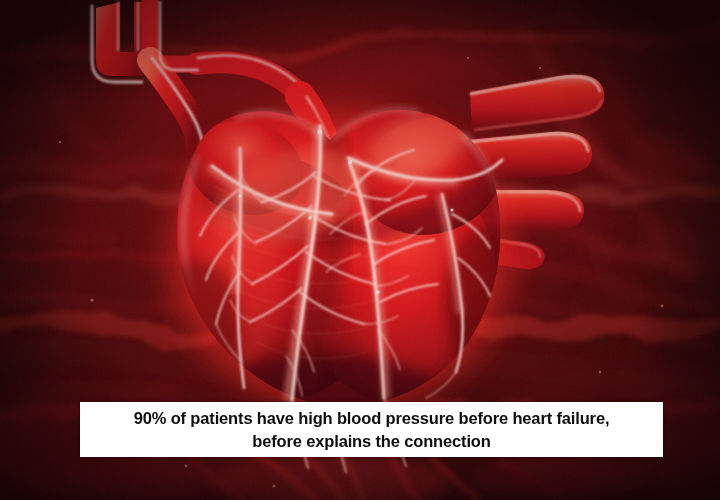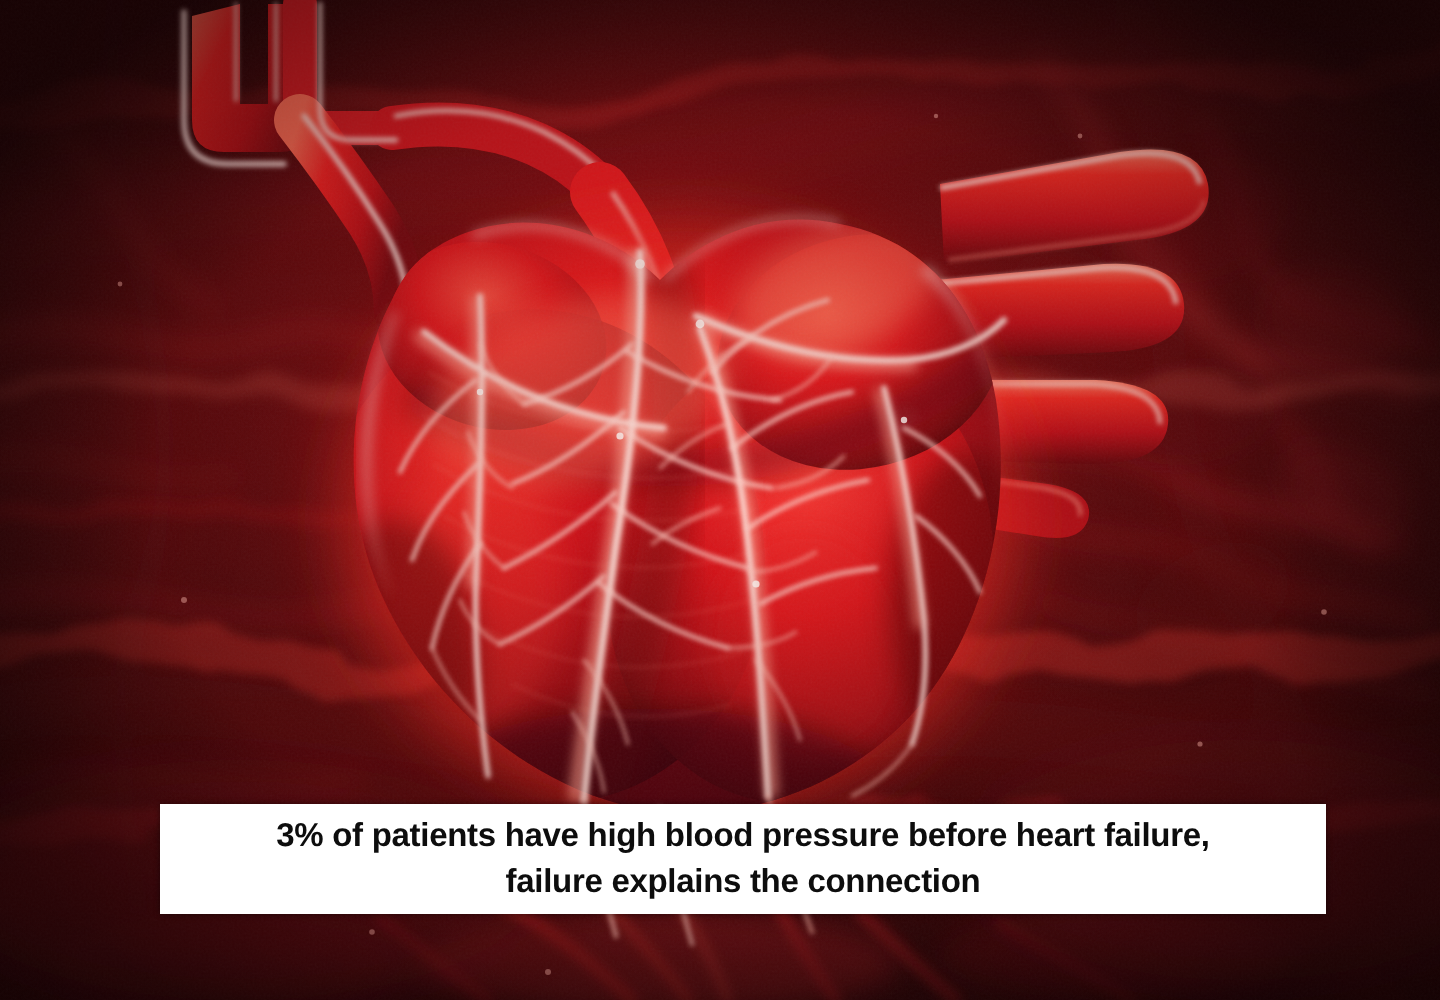--- a/index.html
+++ b/index.html
@@ -424,17 +424,17 @@
         <circle cx="468" cy="58" r="1.1"></circle>
       </g>
 
       <rect x="0" y="0" width="720" height="500" filter="url(#grain)" opacity="0.055"></rect>
 
       <rect x="0" y="0" width="720" height="500" fill="url(#bgCorner)" opacity="0.55"></rect>
     </g>
   </svg>
 
   <div id="caption-bar">
-    <div class="cap-line">3% of patients have high blood pressure before heart failure,</div>
-    <div class="cap-line">failure explains the connection</div>
+    <div class="cap-line">90% of patients have high blood pressure before heart failure,</div>
+    <div class="cap-line">before explains the connection</div>
   </div>
 
 </div>
 
 </body></html>

